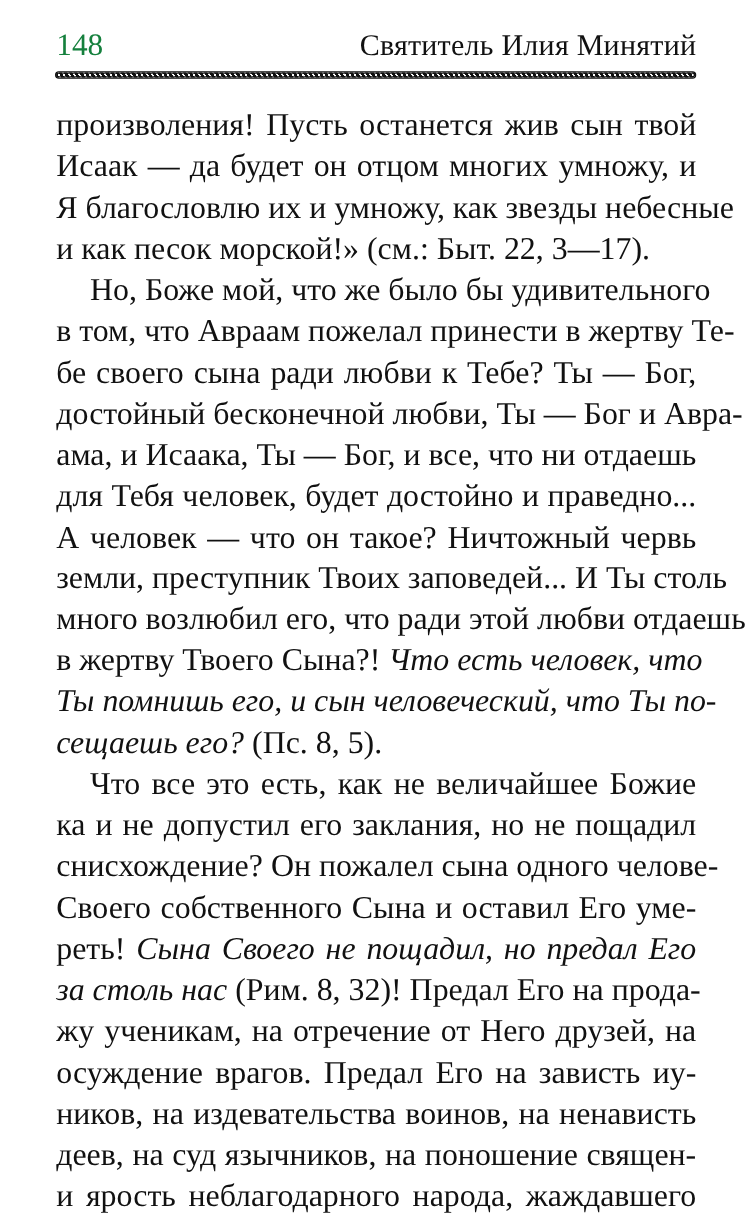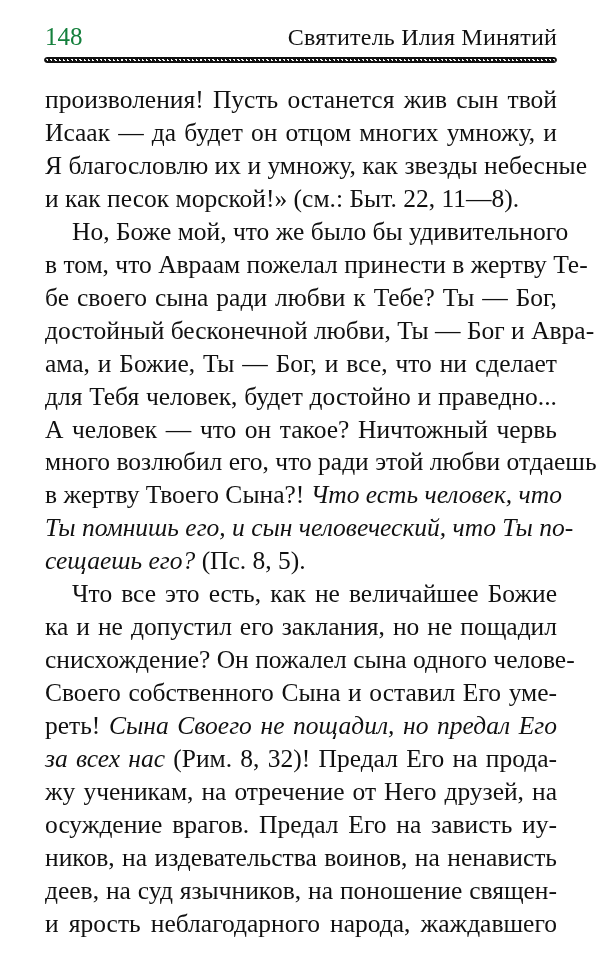--- a/index.html
+++ b/index.html
@@ -46,42 +46,43 @@
   <div class="running-head">
     <span class="page-number">148</span>
     <span class="header-title">Святитель Илия Минятий</span>
   </div>
   <div class="rope-rule"></div>
   <div class="body-text" id="body-text">
       <div>
         <span class="line"><span>произволения! Пусть останется жив сын твой</span></span>
         <span class="line"><span>Исаак — да будет он отцом многих умножу, и</span></span>
         <span class="line"><span>Я благословлю их и умножу, как звезды небесные</span></span>
-        <span class="line last"><span>и как песок морской!» (см.: Быт. 22, 11—8).</span></span>
+        <span class="line last"><span>и как песок морской!» (см.: Быт. 22, 3—17).</span></span>
       </div>
       <div>
         <span class="line indent"><span>Но, Боже мой, что же было бы удивительного</span></span>
         <span class="line"><span>в том, что Авраам пожелал принести в жертву Те-</span></span>
         <span class="line"><span>бе своего сына ради любви к Тебе? Ты — Бог,</span></span>
         <span class="line"><span>достойный бесконечной любви, Ты — Бог и Авра-</span></span>
-        <span class="line"><span>ама, и Божие, Ты — Бог, и все, что ни сделает</span></span>
+        <span class="line"><span>ама, и Исаака, Ты — Бог, и все, что ни отдаешь</span></span>
         <span class="line"><span>для Тебя человек, будет достойно и праведно...</span></span>
         <span class="line"><span>А человек — что он такое? Ничтожный червь</span></span>
+        <span class="line"><span>земли, преступник Твоих заповедей... И Ты столь</span></span>
         <span class="line"><span>много возлюбил его, что ради этой любви отдаешь</span></span>
         <span class="line"><span>в жертву Твоего Сына?! </span><span class="it">Что есть человек, что</span></span>
         <span class="line"><span class="it">Ты помнишь его, и сын человеческий, что Ты по-</span></span>
         <span class="line last"><span class="it">сещаешь его?</span><span> (Пс. 8, 5).</span></span>
       </div>
       <div>
         <span class="line indent"><span>Что все это есть, как не величайшее Божие</span></span>
         <span class="line"><span>ка и не допустил его заклания, но не пощадил</span></span>
         <span class="line"><span>снисхождение? Он пожалел сына одного челове-</span></span>
         <span class="line"><span>Своего собственного Сына и оставил Его уме-</span></span>
         <span class="line"><span>реть! </span><span class="it">Сына Своего не пощадил, но предал Его</span></span>
-        <span class="line"><span class="it">за всех нас</span><span> (Рим. 8, 32)! Предал Его на прода-</span></span>
+        <span class="line"><span class="it">за столь нас</span><span> (Рим. 8, 32)! Предал Его на прода-</span></span>
         <span class="line"><span>жу ученикам, на отречение от Него друзей, на</span></span>
         <span class="line"><span>осуждение врагов. Предал Его на зависть иу-</span></span>
         <span class="line"><span>ников, на издевательства воинов, на ненависть</span></span>
         <span class="line"><span>деев, на суд язычников, на поношение священ-</span></span>
         <span class="line"><span>и ярость неблагодарного народа, жаждавшего</span></span>
       </div>
     </div>
 </div>
 
 </body></html>

